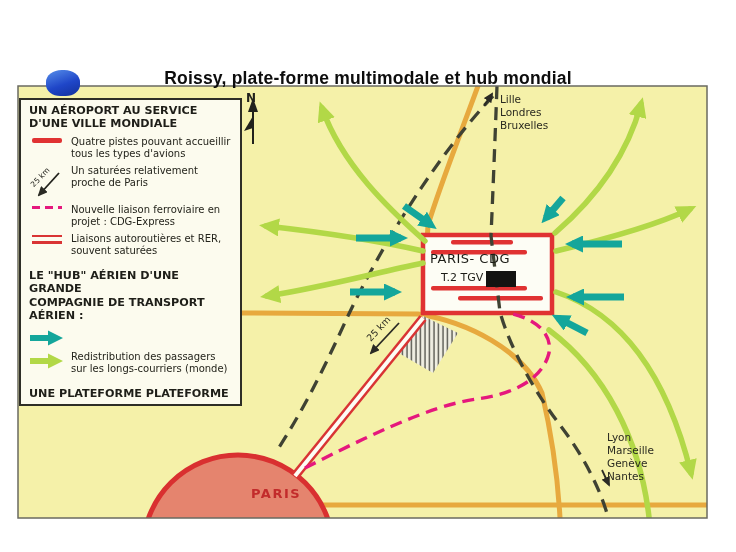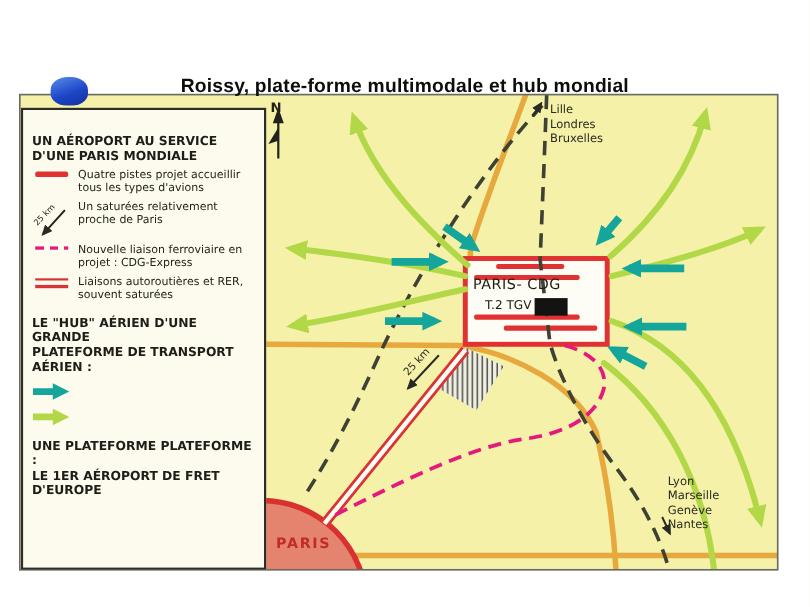--- a/index.html
+++ b/index.html
@@ -6,23 +6,23 @@
   #page{position:relative;width:736px;height:552px;background:#ffffff;overflow:hidden;
         font-family:"DejaVu Sans","Liberation Sans",sans-serif;}
   #title{position:absolute;left:0;top:24px;width:736px;text-align:center;
          font-family:"Liberation Sans","DejaVu Sans",sans-serif;
          font-size:17.5px;font-weight:700;color:#0d0d0d;letter-spacing:.2px;margin-top:44px;}
   
   #pin{position:absolute;left:46px;top:70px;width:34px;height:26px;z-index:30;
        background:linear-gradient(160deg,#4d82e4 10%,#1f46c8 55%,#12309b 100%);
        border-radius:46% 46% 42% 42%;}
   
-  #legend{position:absolute;left:19px;top:98px;width:223px;height:420px;z-index:20;
+  #legend{position:absolute;left:19px;top:98px;width:223px;height:308px;z-index:20;
           background:#fcfbee;border:2px solid #2e2e26;box-sizing:border-box;
-          padding:22px 7px 4px 8px;display:flex;flex-direction:column;gap:5px;overflow:hidden;}
+          padding:4px 7px 4px 8px;display:flex;flex-direction:column;gap:5px;overflow:hidden;}
   .lh{font-size:11.2px;font-weight:700;line-height:1.2;color:#1e1e18;}
   .lh span{display:block;}
   .li{display:flex;align-items:flex-start;gap:6px;}
   .ic{flex:0 0 36px;display:flex;justify-content:center;align-items:center;padding-top:2px;}
   .lt{font-size:10px;line-height:1.2;color:#24241c;}
   .mt{margin-top:7px;}
   .bar-red{width:30px;height:5.5px;background:#e03232;border-radius:2px;}
   .dbl{display:flex;flex-direction:column;gap:4px;width:30px;}
   .dbl i{display:block;height:2.6px;background:#d93434;}
   .dash-pink{width:30px;height:3.5px;
@@ -143,28 +143,28 @@
   </g>
 
   <rect x="18" y="86" width="689" height="432" fill="none" stroke="#6a6a60" stroke-width="1.5"></rect>
 </svg>
 
 
 <div id="legend">
 
   <div class="lh">
     <span>UN AÉROPORT AU SERVICE</span>
-    <span>D'UNE PARIS MONDIALE</span>
+    <span>D'UNE VILLE MONDIALE</span>
   </div>
 
   <div class="li">
     <span class="ic">
           <span class="bar-red"></span>
         </span>
-    <span class="lt">Quatre pistes projet accueillir tous les types d'avions</span>
+    <span class="lt">Quatre pistes pouvant accueillir tous les types d'avions</span>
   </div>
 
   <div class="li">
     <span class="ic">
       <svg width="36" height="32" viewBox="0 0 36 32">
         <path d="M 30,6 L 10,28" stroke="#22221c" stroke-width="1.8" fill="none" marker-end="url(#mBlk)"></path>
         <text transform="translate(13,12) rotate(-46)" font-size="7.5" fill="#22221c" text-anchor="middle">25 km</text>
       </svg>
     </span>
     <span class="lt">Un saturées relativement proche de Paris</span>
@@ -182,37 +182,38 @@
       <span class="dbl">
             <i></i>
             <i></i>
           </span>
     </span>
     <span class="lt">Liaisons autoroutières et RER, souvent saturées</span>
   </div>
 
   <div class="lh mt">
     <span>LE "HUB" AÉRIEN D'UNE GRANDE</span>
-    <span>PLATEFORME DE TRANSPORT AÉRIEN :</span>
+    <span>COMPAGNIE DE TRANSPORT AÉRIEN :</span>
   </div>
 
   <div class="li">
     <span class="ic">
       <svg width="34" height="16" viewBox="0 0 34 16">
         <polygon points="0,5 18,5 18,0.5 33,8 18,15.5 18,11 0,11" fill="#14a69b"></polygon>
       </svg>
     </span>
   </div>
 
   <div class="li">
     <span class="ic">
       <svg width="34" height="16" viewBox="0 0 34 16">
         <polygon points="0,5 18,5 18,0.5 33,8 18,15.5 18,11 0,11" fill="#b2d847"></polygon>
       </svg>
     </span>
+    <span class="lt">Redistribution des passagers sur les longs-courriers (monde)</span>
   </div>
 
 
   <div class="lh mt">
     <span>UNE PLATEFORME PLATEFORME :</span>
     <span>LE 1ER AÉROPORT DE FRET D'EUROPE</span>
   </div>
 
 </div>
 

